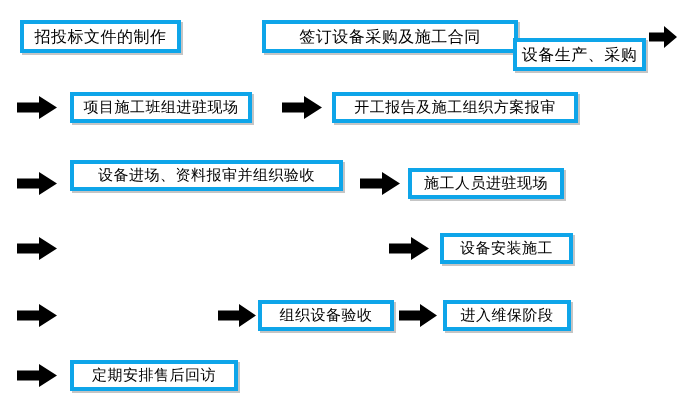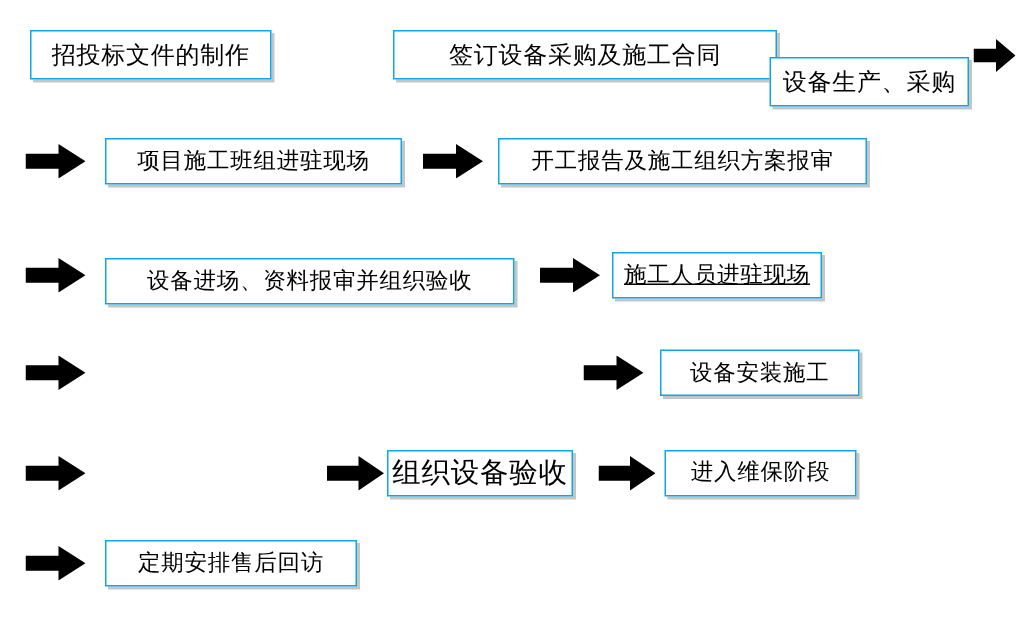--- a/index.html
+++ b/index.html
@@ -18,21 +18,21 @@
   #flow-canvas {
     position: absolute;
     left: 0;
     top: 0;
     width: 680px;
     height: 412px;
   }
   .node {
     position: absolute;
     box-sizing: border-box;
-    border: 1px solid #0ea5e9;
+    border: 4px solid #0ea5e9;
     background: #ffffff;
     color: #000000;
     display: flex;
     align-items: center;
     justify-content: center;
     white-space: nowrap;
     letter-spacing: 0.5px;
     box-shadow: 2px 2px 0 rgba(150,150,150,0.55);
   }
   .node-label {
@@ -72,51 +72,51 @@
       <polygon points="0,6.5 15,6.5 15,0 28,11 15,22 15,15.5 0,15.5" fill="#000000"></polygon>
     </svg>
   </span>
 
   <span class="arrow" style="left:17px; top:96px; width:40px; height:23px;">
     <svg viewBox="0 0 40 23" preserveAspectRatio="none" aria-hidden="true">
       <polygon points="0,6.5 22,6.5 22,0 40,11.5 22,23 22,16.5 0,16.5" fill="#000000"></polygon>
     </svg>
   </span>
 
-  <div class="node" style="left:70px; top:92px; width:198px; height:31px; font-size:15px;">
+  <div class="node" style="left:70px; top:92px; width:182px; height:31px; font-size:15px;">
     <span class="node-label">项目施工班组进驻现场</span>
   </div>
 
   <span class="arrow" style="left:282px; top:96px; width:40px; height:23px;">
     <svg viewBox="0 0 40 23" preserveAspectRatio="none" aria-hidden="true">
       <polygon points="0,6.5 22,6.5 22,0 40,11.5 22,23 22,16.5 0,16.5" fill="#000000"></polygon>
     </svg>
   </span>
 
   <div class="node" style="left:332px; top:92px; width:246px; height:31px; font-size:15px;">
     <span class="node-label">开工报告及施工组织方案报审</span>
   </div>
 
   <span class="arrow" style="left:17px; top:172px; width:40px; height:23px;">
     <svg viewBox="0 0 40 23" preserveAspectRatio="none" aria-hidden="true">
       <polygon points="0,6.5 22,6.5 22,0 40,11.5 22,23 22,16.5 0,16.5" fill="#000000"></polygon>
     </svg>
   </span>
 
-  <div class="node" style="left:70px; top:172px; width:273px; height:31px; font-size:15px;">
+  <div class="node" style="left:70px; top:160px; width:273px; height:31px; font-size:15px;">
     <span class="node-label">设备进场、资料报审并组织验收</span>
   </div>
 
   <span class="arrow" style="left:360px; top:172px; width:40px; height:23px;">
     <svg viewBox="0 0 40 23" preserveAspectRatio="none" aria-hidden="true">
       <polygon points="0,6.5 22,6.5 22,0 40,11.5 22,23 22,16.5 0,16.5" fill="#000000"></polygon>
     </svg>
   </span>
 
-  <div class="node" style="left:408px; top:168px; width:140px; height:31px; font-size:15px;text-decoration:underline;">
+  <div class="node" style="left:408px; top:168px; width:156px; height:31px; font-size:15px;">
     <span class="node-label">施工人员进驻现场</span>
   </div>
 
   <span class="arrow" style="left:17px; top:237px; width:40px; height:23px;">
     <svg viewBox="0 0 40 23" preserveAspectRatio="none" aria-hidden="true">
       <polygon points="0,6.5 22,6.5 22,0 40,11.5 22,23 22,16.5 0,16.5" fill="#000000"></polygon>
     </svg>
   </span>
 
 
@@ -136,21 +136,21 @@
     </svg>
   </span>
 
 
   <span class="arrow" style="left:218px; top:304px; width:38px; height:23px;">
     <svg viewBox="0 0 38 23" preserveAspectRatio="none" aria-hidden="true">
       <polygon points="0,6.5 21,6.5 21,0 38,11.5 21,23 21,16.5 0,16.5" fill="#000000"></polygon>
     </svg>
   </span>
 
-  <div class="node" style="left:258px; top:300px; width:124px; height:31px; font-size:19px;">
+  <div class="node" style="left:258px; top:300px; width:136px; height:31px; font-size:15px;">
     <span class="node-label">组织设备验收</span>
   </div>
 
   <span class="arrow" style="left:399px; top:304px; width:38px; height:23px;">
     <svg viewBox="0 0 38 23" preserveAspectRatio="none" aria-hidden="true">
       <polygon points="0,6.5 21,6.5 21,0 38,11.5 21,23 21,16.5 0,16.5" fill="#000000"></polygon>
     </svg>
   </span>
 
   <div class="node" style="left:443px; top:300px; width:128px; height:31px; font-size:15px;font-family:Liberation Serif, serif;">

